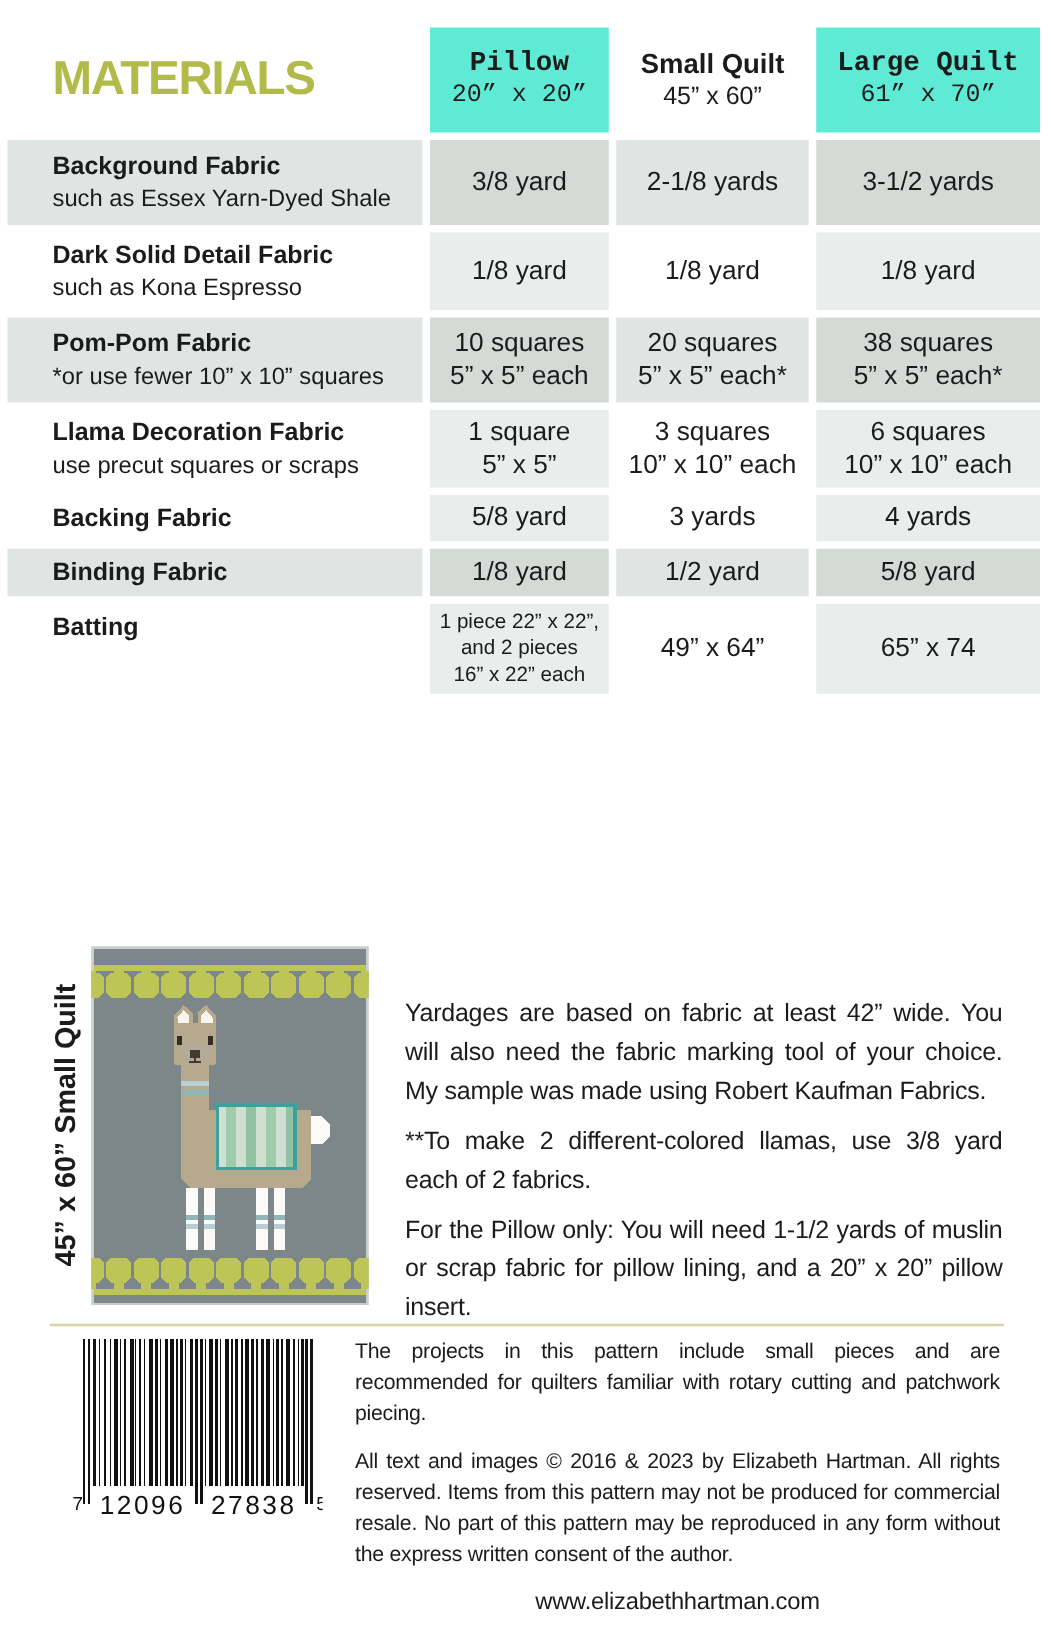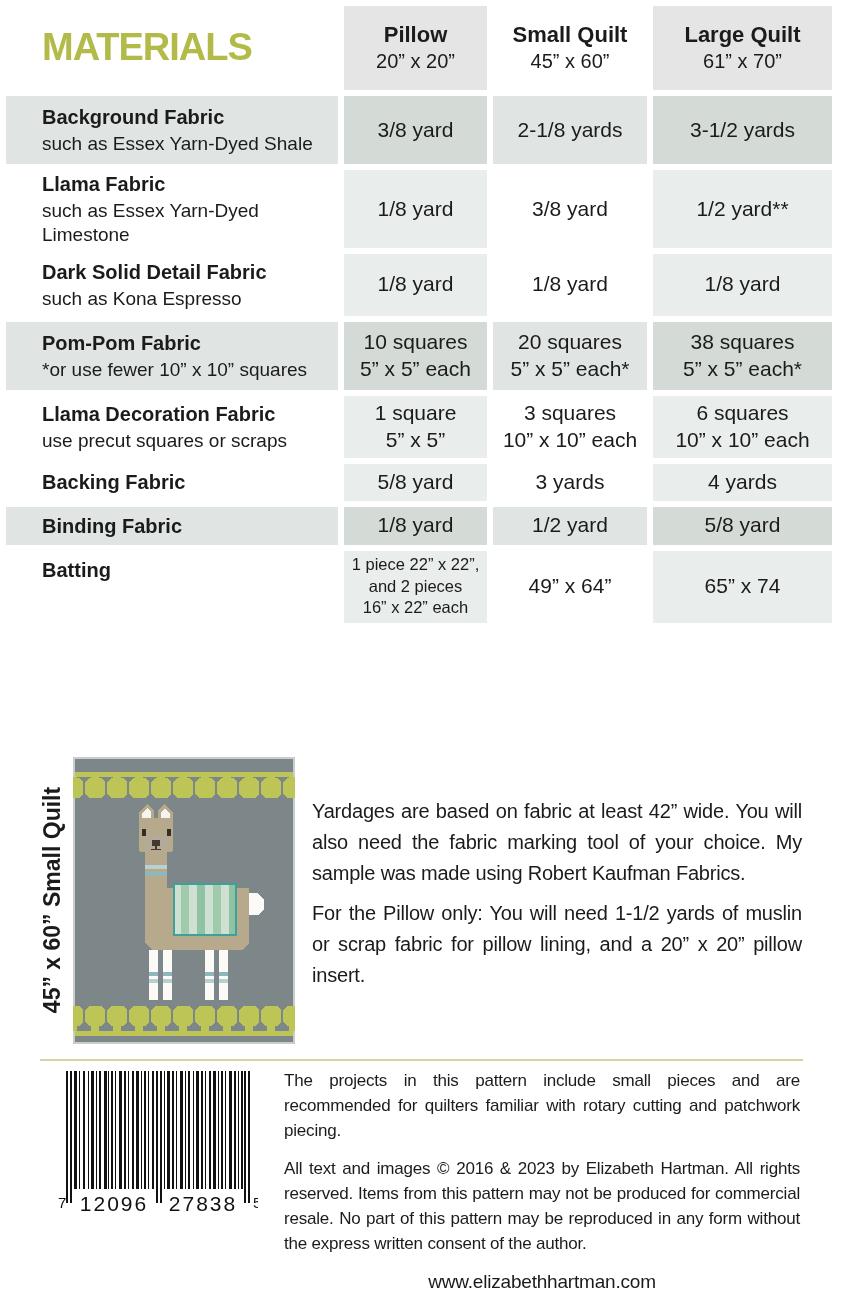--- a/index.html
+++ b/index.html
@@ -3,52 +3,52 @@
 <meta charset="utf-8">
 <style>
   html,body{margin:0;padding:0;}
   body{
     width:841px;height:1300px;position:relative;background:#ffffff;
     font-family:"Liberation Sans","DejaVu Sans",sans-serif;color:#1b1b1b;
     overflow:hidden;
   }
   
   table.materials{
-    position:absolute;top:0;left:0;width:838px;
+    position:absolute;top:16px;left:0;width:838px;
     border-collapse:separate;border-spacing:6px;table-layout:fixed;
   }
   col.c-label{width:332px}
   col.c-pillow{width:143px}
   col.c-small{width:154px}
   col.c-large{width:179px}
   td{vertical-align:middle;text-align:center;font-size:21px;white-space:pre-line;line-height:1.25;}
   td.lbl{text-align:left;padding-left:36px;white-space:normal;}
   .row-shaded td.lbl, .row-shaded td.small{background:#e0e5e4;}
   .row-shaded td.pillow, .row-shaded td.large{background:#d4dad6;}
   .row-plain td.pillow, .row-plain td.large{background:#e9edeb;}
   tr.head td{background:#ffffff;}
-  tr.head td.pillow, tr.head td.large{background:#e5e5e5;}
+  tr.head td.pillow, tr.head td.large{background:#5eead4;font-family:Liberation Mono, monospace;}
   .page-title{font-size:38px;font-weight:700;color:#b2bb49;letter-spacing:-1px;}
   .col-name{font-weight:700;font-size:22px;line-height:1.2;}
   .col-size{font-size:20px;line-height:1.3;}
   .row-label{font-weight:700;font-size:20px;line-height:1.3;white-space:pre-line;}
   .row-sub{font-weight:400;font-size:19px;line-height:1.25;margin-top:2px;}
   .row-sub:empty{display:none;}
   td.cell-sm{font-size:16.5px;line-height:1.3;}
   
   .quilt-wrap{position:absolute;left:73px;top:757px;width:222px;height:287px;}
   .quilt-caption{
     position:absolute;left:-164px;top:123px;width:286px;height:40px;
     transform:rotate(-90deg);text-align:center;
     font-weight:700;font-size:23px;line-height:40px;white-space:nowrap;
   }
   .quilt-svg{position:absolute;left:0;top:0;}
   
   .notes{position:absolute;left:312px;top:796px;width:490px;font-size:20px;line-height:31px;letter-spacing:-0.2px;}
-  .notes p{margin:0 0 9px 0;text-align:justify;}
+  .notes p{margin:0 0 9px 12px;text-align:justify;}
   .notes .lead{font-weight:400;}
   
   .divider{position:absolute;left:40px;top:1059px;width:763px;height:2px;background:#d8d2a4;}
   .barcode-wrap{position:absolute;left:53px;top:1071px;width:210px;text-align:center;}
   .barcode-wrap svg{display:block;margin:0 auto;}
   .barcode-code{font-size:33px;letter-spacing:1px;margin-top:6px;}
   .footer-text{position:absolute;left:284px;top:1068px;width:516px;font-size:17px;line-height:25px;letter-spacing:-0.2px;}
   .footer-text p{margin:0 0 13px 0;text-align:justify;}
   .footer-text .website{text-align:center;font-size:19px;}
 </style>
@@ -72,29 +72,20 @@
     <td class="large"><div class="col-name">Large Quilt</div><div class="col-size">61” x 70”</div></td>
   </tr>
   <tr class="row-shaded" style="height:68px">
     <td class="lbl">
           <div class="row-label">Background Fabric</div>
           <div class="row-sub">such as Essex Yarn-Dyed Shale</div>
         </td>
     <td class="pillow">3/8 yard</td>
     <td class="small">2-1/8 yards</td>
     <td class="large">3-1/2 yards</td>
-  </tr>
-  <tr class="row-plain" style="height:66px">
-    <td class="lbl">
-          <div class="row-label">Llama Fabric</div>
-          <div class="row-sub">such as Essex Yarn-Dyed Limestone</div>
-        </td>
-    <td class="pillow">1/8 yard</td>
-    <td class="small">3/8 yard</td>
-    <td class="large">1/2 yard**</td>
   </tr>
   <tr class="row-plain" style="height:62px">
     <td class="lbl">
           <div class="row-label">Dark Solid Detail Fabric</div>
           <div class="row-sub">such as Kona Espresso</div>
         </td>
     <td class="pillow">1/8 yard</td>
     <td class="small">1/8 yard</td>
     <td class="large">1/8 yard</td>
   </tr>
@@ -260,20 +251,21 @@
         <rect x="140" y="126" width="8" height="53" fill="#9fcbaa"></rect>
         <rect x="156" y="126" width="8" height="53" fill="#8fc3a3"></rect>
         <rect x="101" y="127" width="62" height="51" fill="none" stroke="#3ba19a" stroke-width="2.5"></rect>
       </g>
     </g>
   </svg>
 </div>
 
 <div class="notes">
   <p>Yardages are based on fabric at least 42” wide. You will also need the fabric marking tool of your choice. My sample was made using Robert Kaufman Fabrics.</p>
+  <p>**To make 2 different-colored llamas, use 3/8 yard each of 2 fabrics.</p>
   <p><span class="lead">For the Pillow only:</span><span> You will need 1-1/2 yards of muslin or scrap fabric for pillow lining, and a 20” x 20” pillow insert.</span></p>
 </div>
 
 <div class="divider"></div>
 
 <div class="barcode-wrap">
   <svg width="200" height="146" viewBox="0 0 200 146" shape-rendering="crispEdges">
     <path fill="#111" d="M8 0h2v132h-2z M12 0h2v132h-2z M98 0h2v132h-2z M102 0h2v132h-2z M186 0h2v132h-2z M190 0h2v132h-2z"></path>
     <path fill="#111" d="M16 0h3v118h-3z M21 0h1v118h-1z M25 0h2v118h-2z M30 0h1v118h-1z M33 0h3v118h-3z M38 0h1v118h-1z M41 0h2v118h-2z M46 0h3v118h-3z M50 0h1v118h-1z M53 0h2v118h-2z M57 0h1v118h-1z M61 0h3v118h-3z M66 0h2v118h-2z M70 0h1v118h-1z M74 0h2v118h-2z M78 0h3v118h-3z M83 0h1v118h-1z M86 0h2v118h-2z M90 0h1v118h-1z M94 0h2v118h-2z M106 0h1v118h-1z M109 0h3v118h-3z M114 0h2v118h-2z M118 0h1v118h-1z M122 0h3v118h-3z M127 0h1v118h-1z M130 0h2v118h-2z M135 0h1v118h-1z M138 0h3v118h-3z M143 0h2v118h-2z M147 0h1v118h-1z M151 0h2v118h-2z M155 0h3v118h-3z M160 0h1v118h-1z M163 0h2v118h-2z M167 0h1v118h-1z M171 0h3v118h-3z M176 0h2v118h-2z M180 0h1v118h-1z M183 0h2v118h-2z"></path>
     <text x="0" y="137" font-size="15" fill="#111">7</text>

